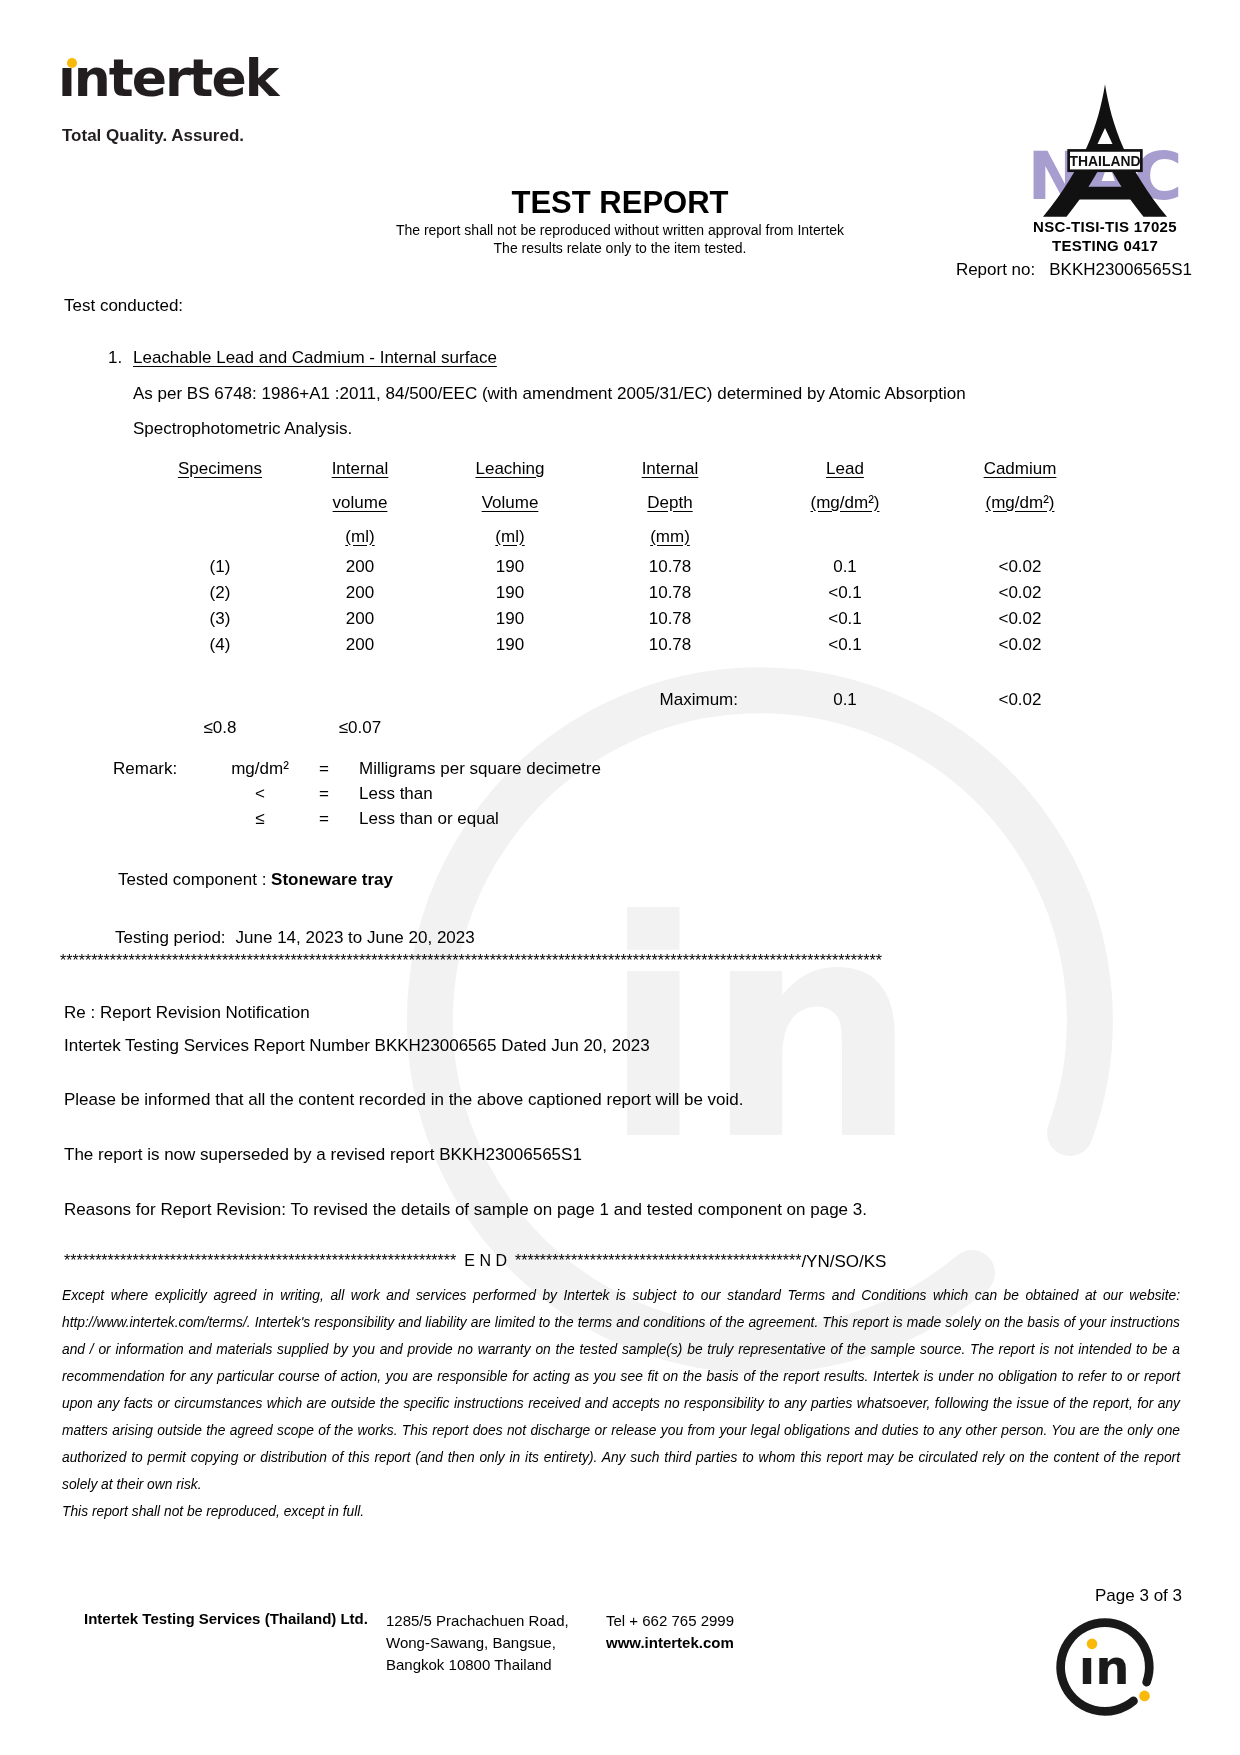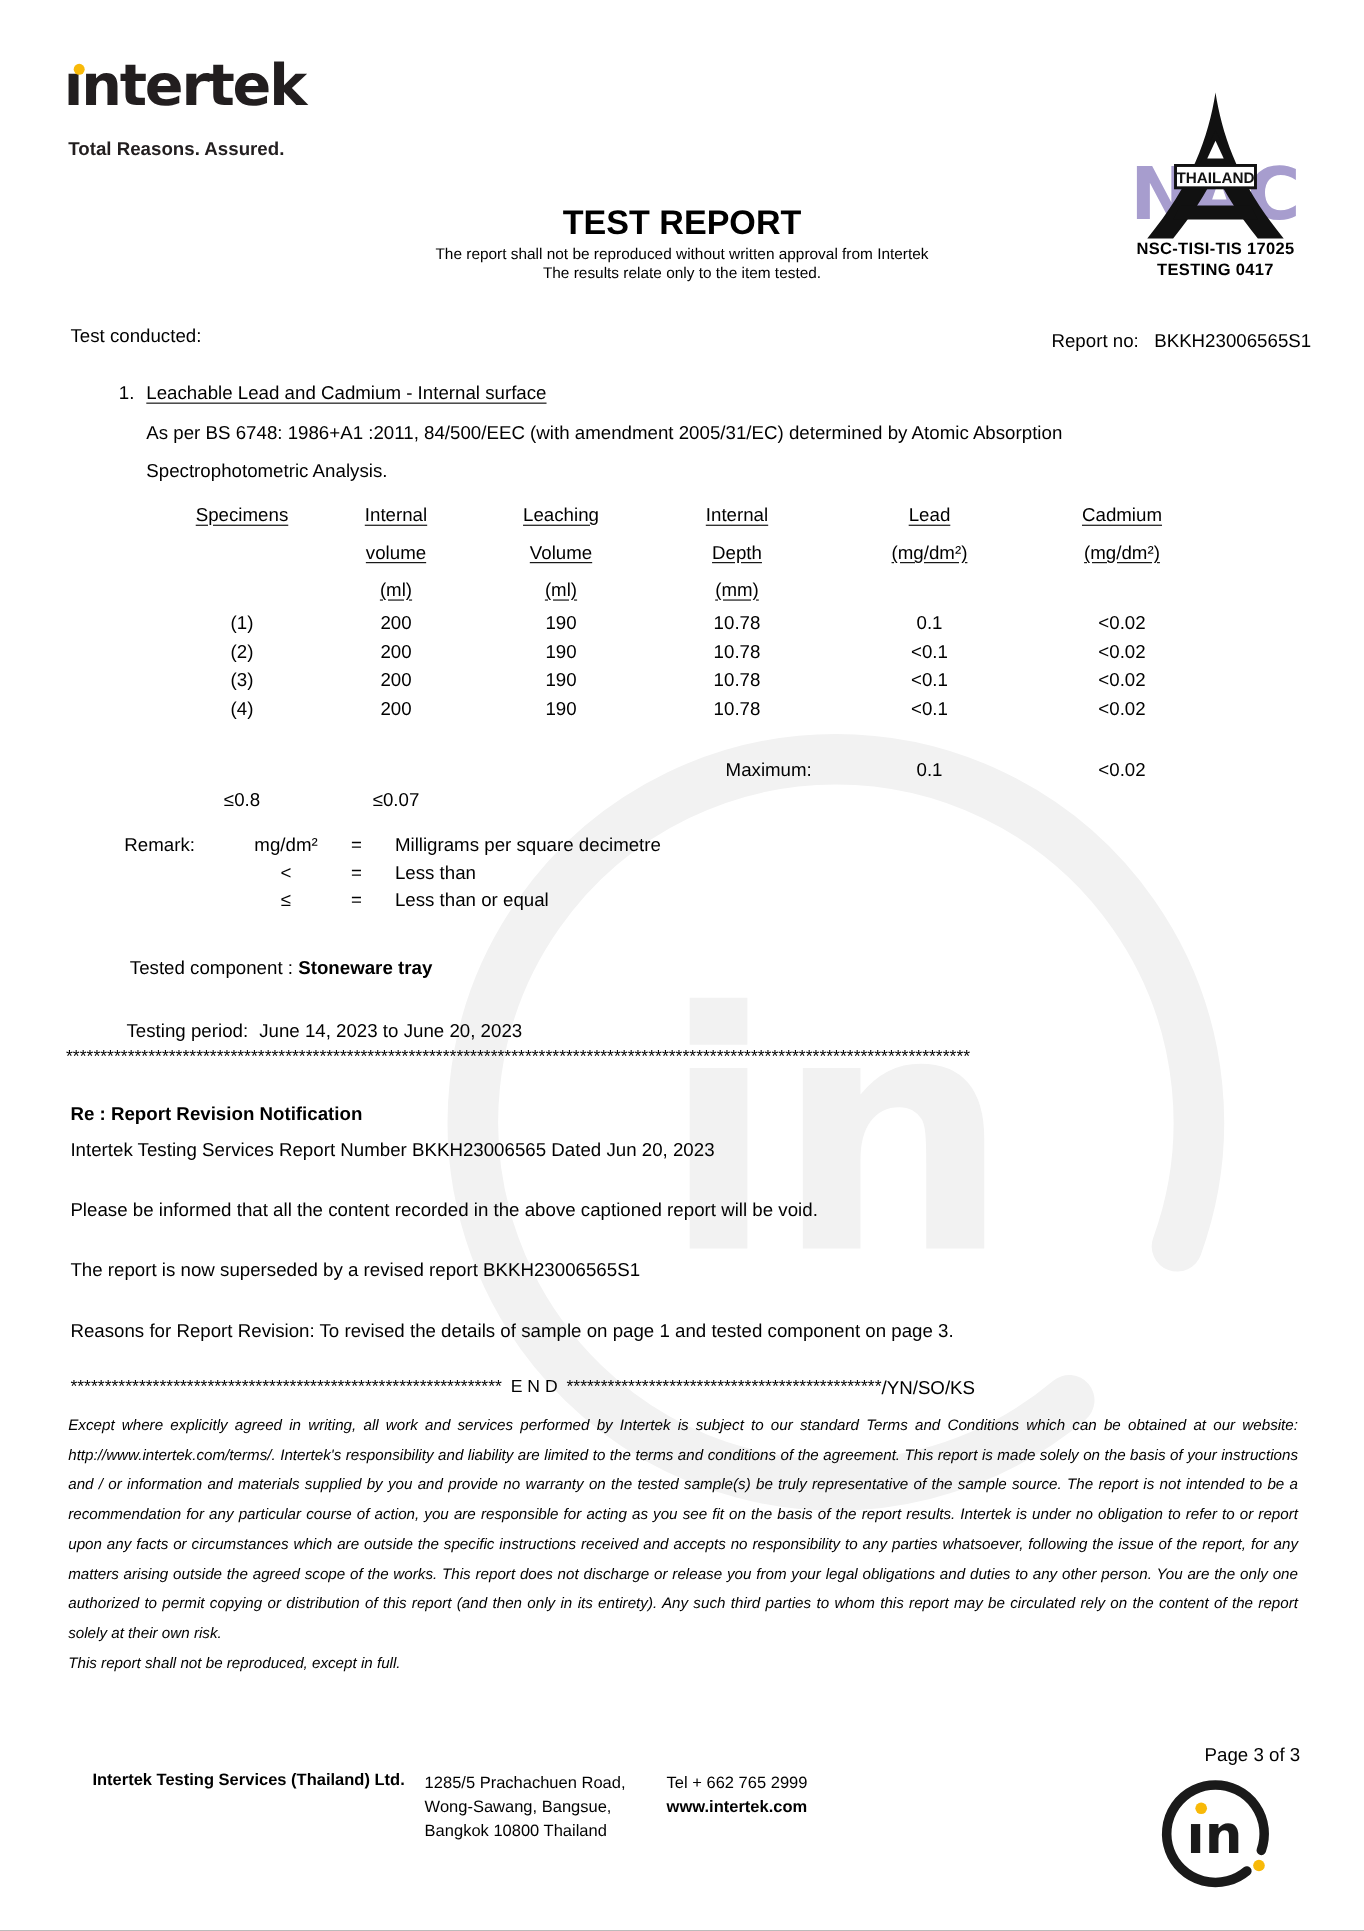--- a/index.html
+++ b/index.html
@@ -38,21 +38,21 @@
   }
   #nac-spire{position:absolute; left:15px; top:0px;}
   #nac-lines{position:absolute; left:-10px; top:135px; width:200px; text-align:center;
     font-size:15px; font-weight:bold; line-height:19px; letter-spacing:0.3px;}
 
   
   #title-block{left:65px; top:185px; width:1110px; text-align:center;}
   #title{font-size:31px; font-weight:bold; line-height:36px; letter-spacing:0px;}
   .subtitle{font-size:14px; line-height:18px;}
 
-  #report-no{right:48px; top:260px; font-size:17px;margin-top:40px;}
+  #report-no{right:48px; top:260px; font-size:17px;}
   #report-no .val{margin-left:14px;}
 
   #test-conducted{left:64px; top:296px; font-size:17px;}
 
   
   #sec-num{left:108px; top:348px; font-size:17px;}
   #sec-title{left:133px; top:348px; font-size:17px;}
   #sec-m1{left:133px; top:384px; font-size:17px;}
   #sec-m2{left:133px; top:419px; font-size:17px;}
 
@@ -71,21 +71,21 @@
   .rsym{text-align:center;}
 
   #tested{left:118px; top:870px; font-size:17px;text-align:right;}
   #period{left:115px; top:928px; font-size:17px;}
   #period .val{margin-left:10px;}
 
   .starline{left:60px; top:952px; width:1122px; font-size:16px; letter-spacing:0px;}
 
   
   .rev{left:64px; font-size:17px;}
-  #rev-re{top:1003px; font-weight:bold;}
+  #rev-re{top:1003px; font-weight:normal;}
   #rev-ref{top:1036px;}
   #rev-void{top:1090px;}
   #rev-sup{top:1145px;}
   #rev-rea{top:1200px;text-align:center;}
 
   #endline{left:64px; top:1252px; width:1122px; font-size:16px; display:flex; white-space:nowrap; overflow:hidden;}
   #endline .endword{padding:0 8px;}
   #endline .initials{font-size:17px;}
 
   
@@ -107,21 +107,21 @@
 
   <svg id="watermark" class="abs" width="780" height="780" viewBox="0 0 780 780">
     <path d="M 700 503 A 330 330 0 1 0 602 643" fill="none" stroke="#f2f2f2" stroke-width="46" stroke-linecap="round"></path>
     <text x="390" y="505" text-anchor="middle" font-family="DejaVu Sans, sans-serif" font-weight="bold" font-size="300" fill="#f2f2f2">in</text>
   </svg>
 
   <div class="content">
 
     <div id="logo-text" class="abs">ıntertek</div>
     <div id="logo-dot" class="abs"></div>
-    <div id="tagline" class="abs">Total Reasons. Assured.</div>
+    <div id="tagline" class="abs">Total Quality. Assured.</div>
 
     <div id="nac" class="abs">
       <div id="nac-letters">NAC</div>
       <svg id="nac-spire" width="150" height="139" viewBox="0 0 140 130">
         <path d="M70,2 C64,40 50,80 12,126 L34,126 C50,106 62,88 70,70 C78,88 90,106 106,126 L128,126 C90,80 76,40 70,2 Z" fill="#111111"></path>
         <path d="M40,98 L100,98 L106,110 L34,110 Z" fill="#111111"></path>
         <path d="M70,34 L83,62 L57,62 Z" fill="#111111"></path>
         <path d="M70,43 L77,58 L63,58 Z" fill="#ffffff"></path>
         <rect x="36" y="64" width="68" height="19" fill="#ffffff" stroke="#111111" stroke-width="2.5"></rect>
         <text x="70" y="79" text-anchor="middle" font-family="Liberation Sans, sans-serif" font-weight="bold" font-size="13" fill="#111111">THAILAND</text>

